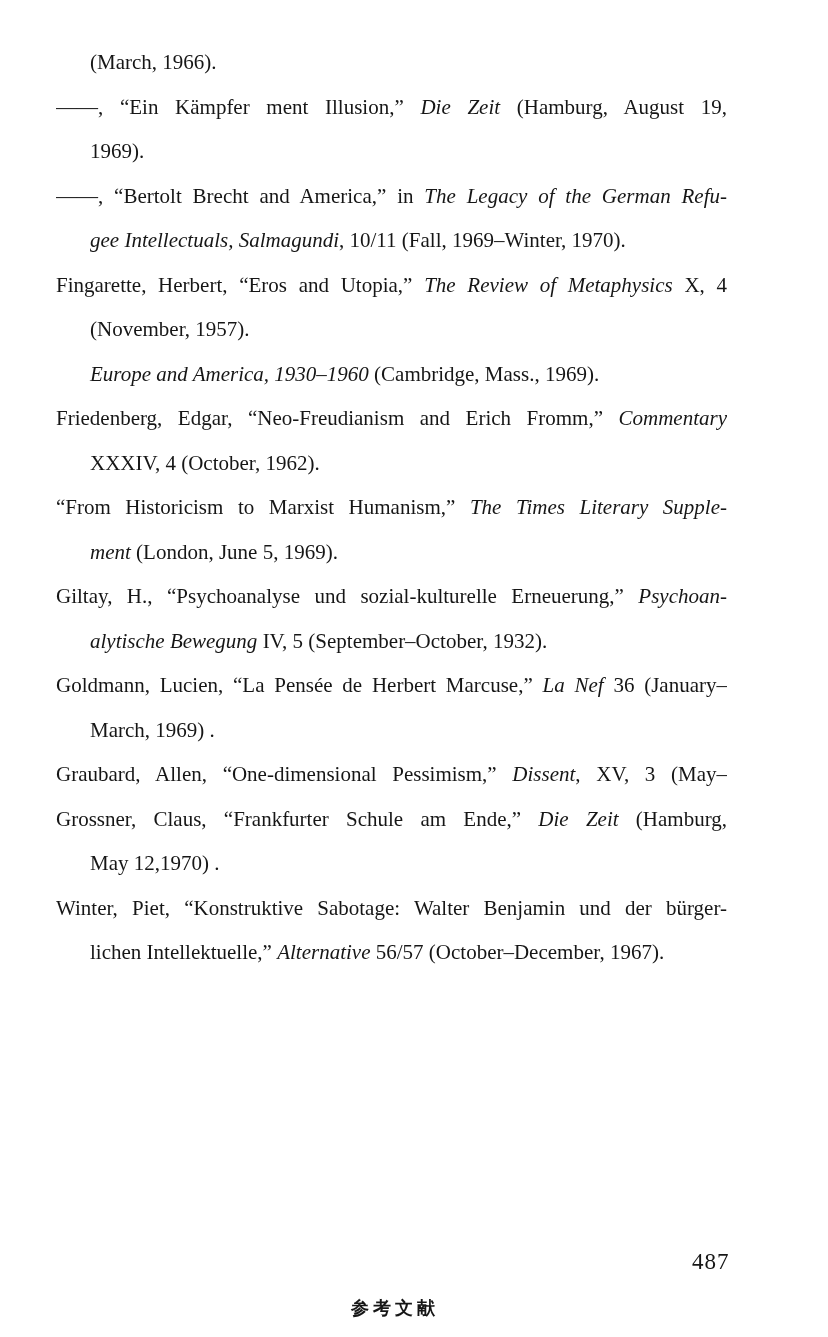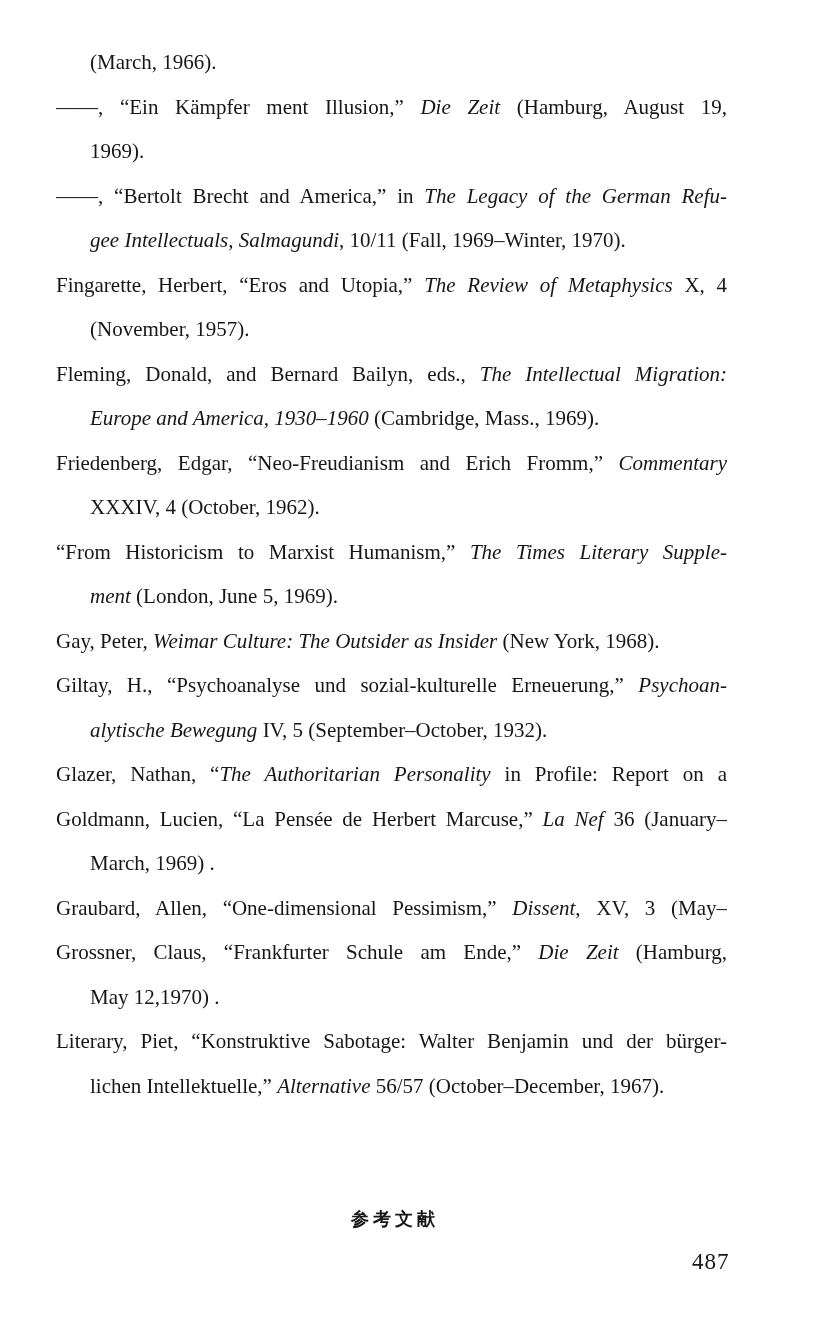--- a/index.html
+++ b/index.html
@@ -36,21 +36,21 @@
   .line.justify {
     text-align: justify;
     text-align-last: justify;
   }
   .it {
     font-style: italic;
   }
   .footer-section-title {
     position: absolute;
     left: 351px;
-    top: 1207px;
+    top: 1296px;
     font-size: 18px;
     letter-spacing: 4px;
     font-weight: 600;
     font-family: "Liberation Serif", "DejaVu Serif", serif;
   }
   .footer-page-number {
     position: absolute;
     left: 692px;
     top: 1249px;
     font-size: 23px;
@@ -63,33 +63,30 @@
 
 <div class="page">
   <div class="text-block">
       <div class="line indent"><span class="rm">(March, 1966).</span></div>
       <div class="line justify"><span class="rm">——, “Ein Kämpfer ment Illusion,” </span><span class="it">Die Zeit</span><span class="rm"> (Hamburg, August 19,</span></div>
       <div class="line indent"><span class="rm">1969).</span></div>
       <div class="line justify"><span class="rm">——, “Bertolt Brecht and America,” in </span><span class="it">The Legacy of the German Refu-</span></div>
       <div class="line indent"><span class="it">gee Intellectuals, Salmagundi</span><span class="rm">, 10/11 (Fall, 1969–Winter, 1970).</span></div>
       <div class="line justify"><span class="rm">Fingarette, Herbert, “Eros and Utopia,” </span><span class="it">The Review of Metaphysics</span><span class="rm"> X, 4</span></div>
       <div class="line indent"><span class="rm">(November, 1957).</span></div>
-      <div class="line justify"><span class="rm">Fleming, Donald, and Bernard Bailyn, eds., </span><span class="it">The Intellectual Migration:</span></div>
       <div class="line indent"><span class="it">Europe and America, 1930–1960</span><span class="rm"> (Cambridge, Mass., 1969).</span></div>
       <div class="line justify"><span class="rm">Friedenberg, Edgar, “Neo-Freudianism and Erich Fromm,” </span><span class="it">Commentary</span></div>
       <div class="line indent"><span class="rm">XXXIV, 4 (October, 1962).</span></div>
       <div class="line justify"><span class="rm">“From Historicism to Marxist Humanism,” </span><span class="it">The Times Literary Supple-</span></div>
       <div class="line indent"><span class="it">ment</span><span class="rm"> (London, June 5, 1969).</span></div>
-      <div class="line"><span class="rm">Gay, Peter, </span><span class="it">Weimar Culture: The Outsider as Insider</span><span class="rm"> (New York, 1968).</span></div>
       <div class="line justify"><span class="rm">Giltay, H., “Psychoanalyse und sozial-kulturelle Erneuerung,” </span><span class="it">Psychoan-</span></div>
       <div class="line indent"><span class="it">alytische Bewegung</span><span class="rm"> IV, 5 (September–October, 1932).</span></div>
-      <div class="line justify"><span class="rm">Glazer, Nathan, “</span><span class="it">The Authoritarian Personality</span><span class="rm"> in Profile: Report on a</span></div>
       <div class="line justify"><span class="rm">Goldmann, Lucien, “La Pensée de Herbert Marcuse,” </span><span class="it">La Nef</span><span class="rm"> 36 (January–</span></div>
       <div class="line indent"><span class="rm">March, 1969) .</span></div>
       <div class="line justify"><span class="rm">Graubard, Allen, “One-dimensional Pessimism,” </span><span class="it">Dissent</span><span class="rm">, XV, 3 (May–</span></div>
       <div class="line justify"><span class="rm">Grossner, Claus, “Frankfurter Schule am Ende,” </span><span class="it">Die Zeit</span><span class="rm"> (Hamburg,</span></div>
       <div class="line indent"><span class="rm">May 12,1970) .</span></div>
-      <div class="line justify"><span class="rm">Literary, Piet, “Konstruktive Sabotage: Walter Benjamin und der bürger-</span></div>
+      <div class="line justify"><span class="rm">Winter, Piet, “Konstruktive Sabotage: Walter Benjamin und der bürger-</span></div>
       <div class="line indent"><span class="rm">lichen Intellektuelle,” </span><span class="it">Alternative</span><span class="rm"> 56/57 (October–December, 1967).</span></div>
     </div>
   <div class="footer-section-title">参考文献</div>
   <div class="footer-page-number">487</div>
 </div>
 
 </body></html>

